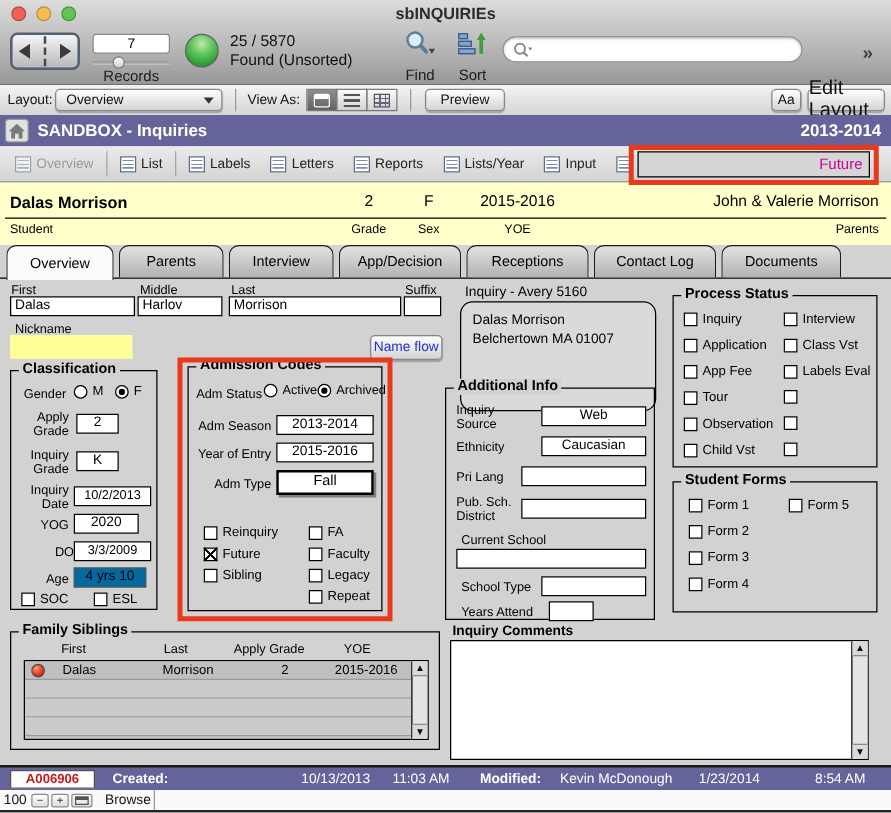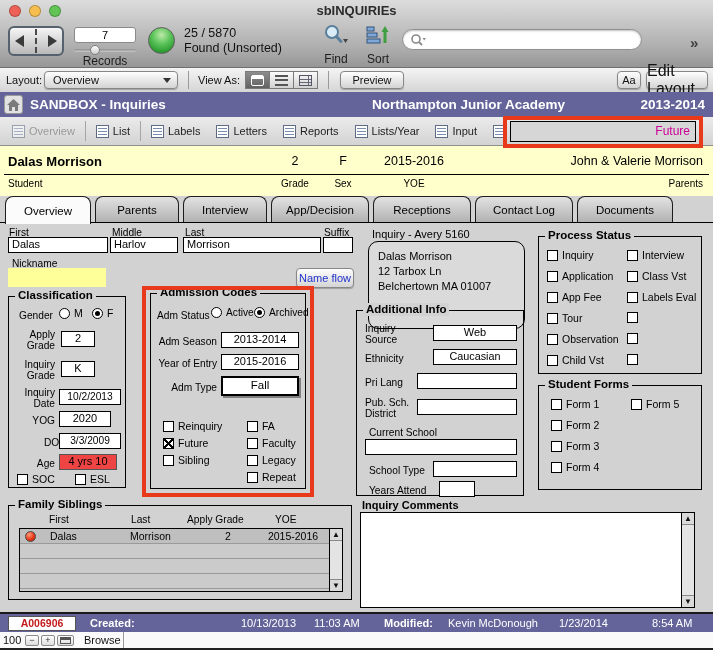--- a/index.html
+++ b/index.html
@@ -185,21 +185,20 @@
     </div>
   </div>
 
   <div id="pheader">
     <span id="homeicon">
       <svg width="13" height="12" viewBox="0 0 13 12">
         <polygon points="6.5,0 13,6 11,6 11,12 8,12 8,8 5,8 5,12 2,12 2,6 0,6" fill="#7b7b7b"></polygon>
       </svg>
     </span>
     <span class="ph-text" style="left:30px">SANDBOX - Inquiries</span>
-    <span class="ph-text" style="left:372px;font-weight:bold">Northampton Junior Academy</span>
     <span class="ph-text" style="right:8px">2013-2014</span>
   </div>
 
   <div id="navstrip">
     <div class="nav-item disabled">
       <span class="ico">
           <i></i>
         </span>
       <span>Overview</span>
     </div>
@@ -305,21 +304,21 @@
     <div class="fld ctr" style="left:52px;top:34px;width:34px">2</div>
     <span class="lbl lblr" style="left:2px;top:62px;width:44px">Inquiry Grade</span>
     <div class="fld ctr" style="left:52px;top:64px;width:34px">K</div>
     <span class="lbl lblr" style="left:2px;top:90px;width:44px">Inquiry Date</span>
     <div class="fld ctr" style="left:50px;top:92px;width:62px;font-size:10.2px">10/2/2013</div>
     <span class="lbl lblr" style="left:2px;top:118px;width:44px">YOG</span>
     <div class="fld ctr" style="left:50px;top:114px;width:52px">2020</div>
     <span class="lbl lblr" style="left:13px;top:140px;width:44px">DOB</span>
     <div class="fld ctr" style="left:50px;top:136px;width:62px;font-size:10.2px">3/3/2009</div>
     <span class="lbl lblr" style="left:2px;top:161px;width:44px">Age</span>
-    <div class="fld ctr" style="left:50px;top:157px;width:58px;background:#ef4444;border-color:#555">4 yrs 10</div>
+    <div class="fld ctr" style="left:50px;top:157px;width:58px;background:#0369a1;border-color:#555">4 yrs 10</div>
     <div class="cbrow" style="left:8px;top:176px">
       <span class="cb"></span>
       <span>SOC</span>
     </div>
     <div class="cbrow" style="left:66px;top:176px">
       <span class="cb"></span>
       <span>ESL</span>
     </div>
   </div>
 
@@ -367,21 +366,20 @@
     <div class="cbrow" style="left:96px;top:177px">
       <span class="cb"></span>
       <span>Repeat</span>
     </div>
   </div>
   <div class="red-ann" style="left:142px;top:286px;width:172px;height:211px"></div>
 
   <span class="lbl" style="left:372px;top:229px;font-size:11px">Inquiry - Avery 5160</span>
   <div id="averybox">
     <div>Dalas Morrison</div>
-    <div>12 Tarbox Ln</div>
     <div>Belchertown MA 01007</div>
   </div>
 
   <div class="fieldset" style="left:356px;top:310px;width:168px;height:186px">
     <span class="legend">Additional Info</span>
     <span class="lbl" style="left:8px;top:12px;width:44px">Inquiry Source</span>
     <div class="fld ctr" style="left:76px;top:14px;width:84px">Web</div>
     <span class="lbl" style="left:8px;top:42px">Ethnicity</span>
     <div class="fld ctr" style="left:76px;top:38px;width:84px;font-size:10.8px">Caucasian</div>
     <span class="lbl" style="left:8px;top:66px;width:48px">Pri Lang</span>

